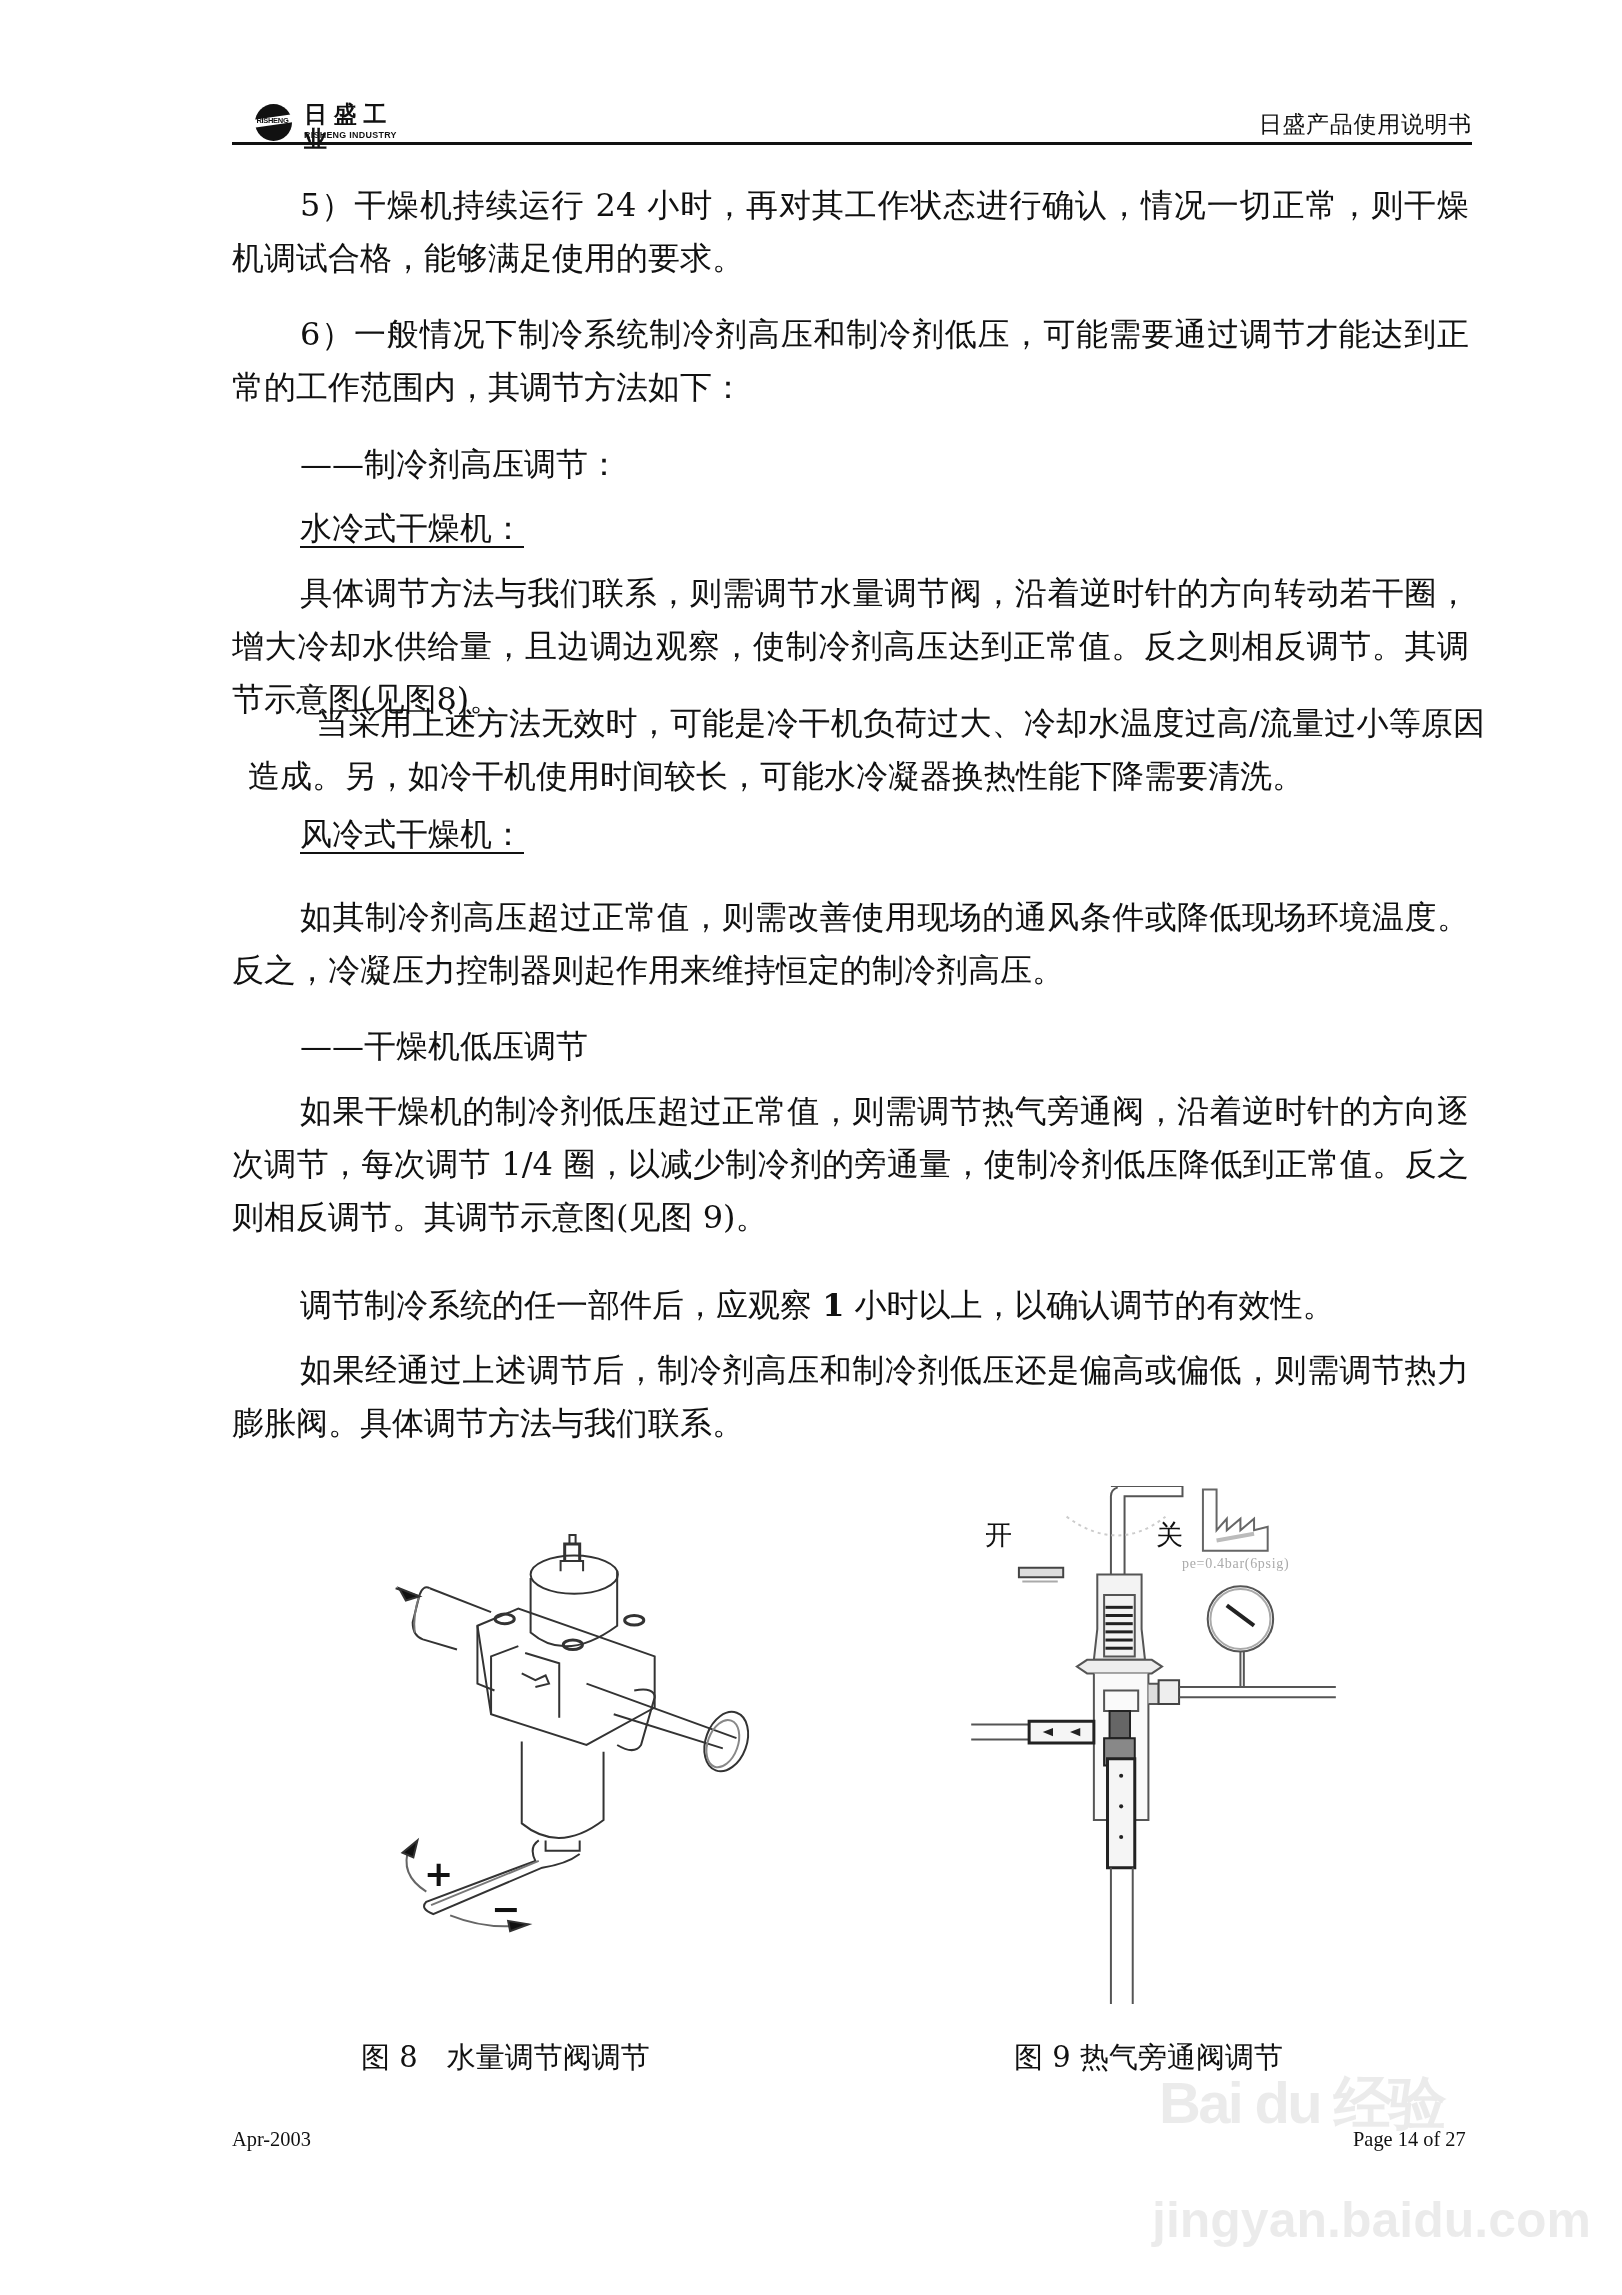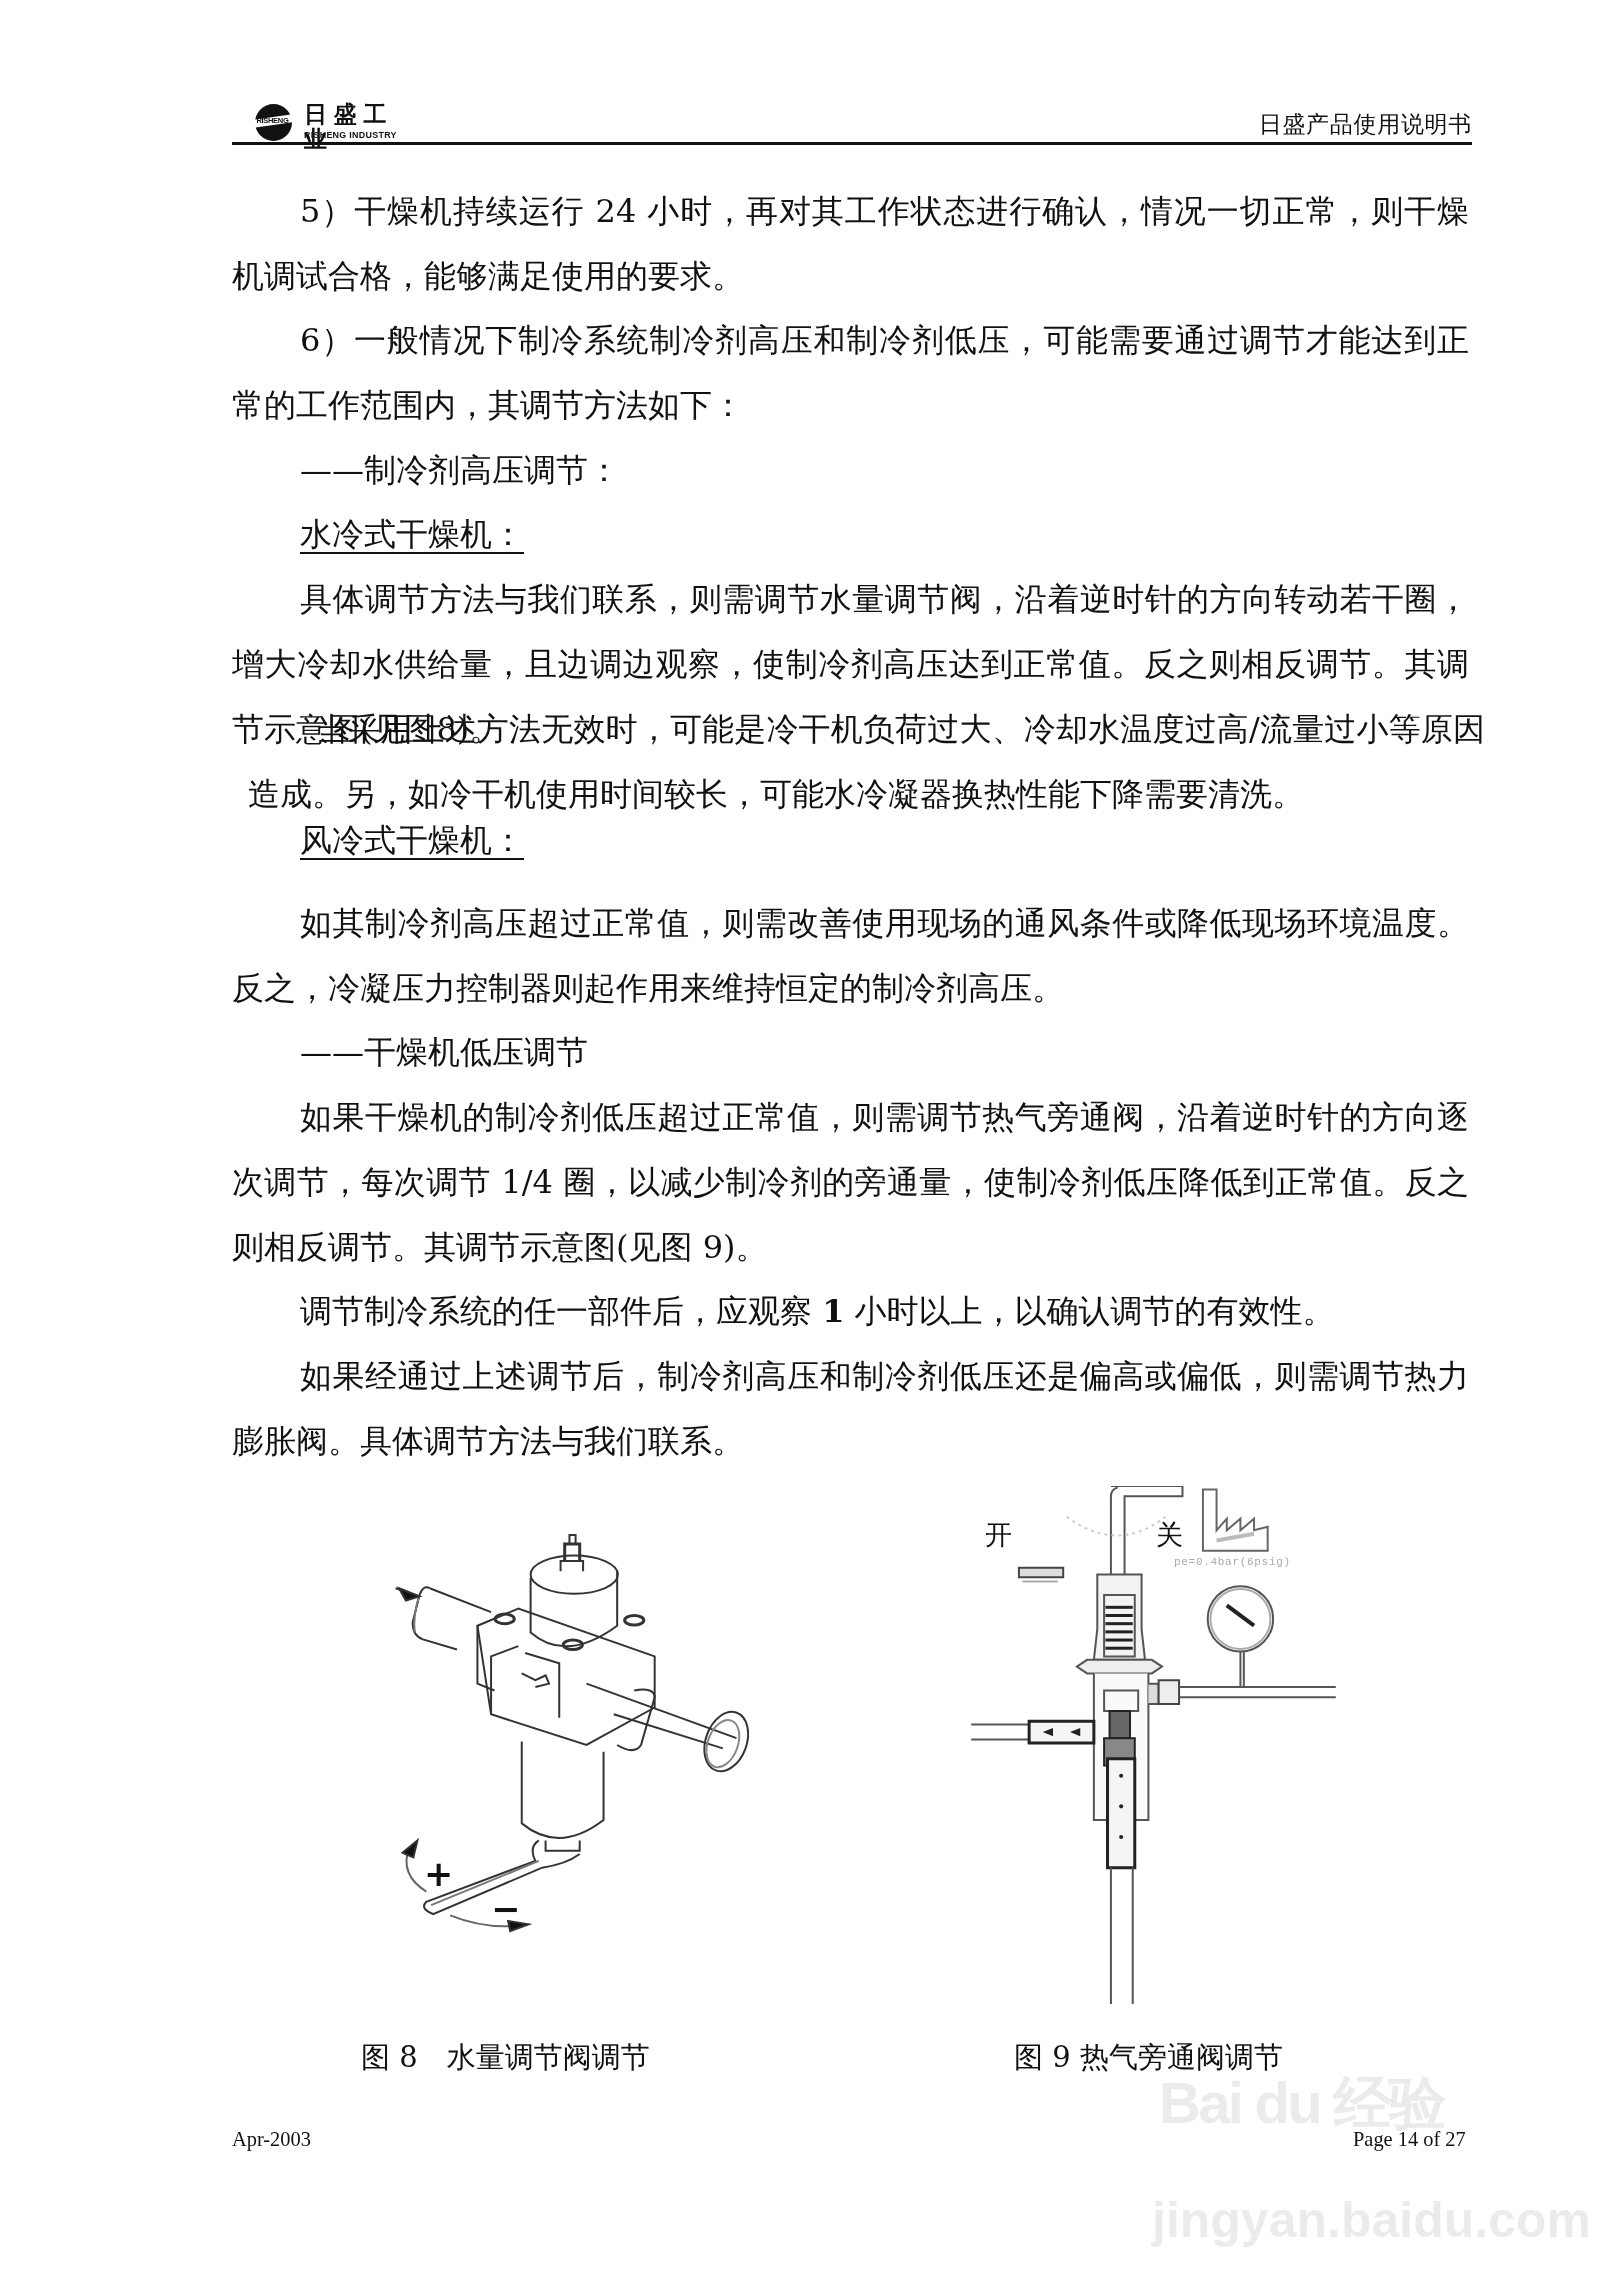--- a/index.html
+++ b/index.html
@@ -7,21 +7,21 @@
          font-family:"DejaVu Serif","Liberation Serif",serif; color:#111; }
   .abs { position:absolute; }
   .header-logo { left:230px; top:101px; width:164px; height:42px;margin-left:25px; }
   .logo-circle { position:absolute; left:0; top:2.7px; width:37px; height:37px; border-radius:50%; background:#111; }
   .logo-band { position:absolute; left:-2.7px; top:16.4px; width:42px; height:8.2px; background:#fff; transform:skewY(-8deg); }
   .logo-band-text { position:absolute; left:1.4px; top:15px; font-family:"Liberation Sans",sans-serif; font-size:7.5px; font-weight:bold; color:#111; letter-spacing:-0.3px; }
   .logo-cn { position:absolute; left:49px; top:1.4px; font-family:"DejaVu Sans",sans-serif; font-size:23px; font-weight:bold; letter-spacing:6.8px; line-height:24.5px; }
   .logo-en { position:absolute; left:49px; top:29px; font-family:"Liberation Sans",sans-serif; font-size:8.9px; font-weight:bold; letter-spacing:0.3px; }
   .header-title { right:151px; top:109px; font-size:23px; letter-spacing:0.7px; }
   .header-rule { left:232px; top:142px; width:1240px; height:0; border-top:3.4px solid #111; }
-  .para { left:232px; width:1237px; font-size:32px; line-height:65px; text-align:justify; text-align-last:left; }
+  .para { left:232px; width:1237px; font-size:32px; line-height:53px; text-align:justify; text-align-last:left; }
   .indent { text-indent:68px; }
   .u { text-decoration:underline; text-underline-offset:6.8px; text-decoration-thickness:2px; }
   .bold { font-weight:bold; }
   .caption { font-size:29px; }
   .footer-left { left:232px; top:2128px; font-size:20.4px; font-family:"Liberation Serif",serif; }
   .footer-right { left:1353px; top:2128px; font-size:20.4px; font-family:"Liberation Serif",serif; }
   .wm { color:rgba(0,0,0,0.08); font-family:"Liberation Sans",sans-serif; font-weight:bold; }
   svg line, svg path, svg rect, svg circle, svg ellipse, svg polyline, svg polygon { vector-effect:non-scaling-stroke; }
 </style>
 </head>
@@ -151,21 +151,21 @@
     <path d="M385 80 L440 70" stroke="#bbb" stroke-width="4"></path>
 
     <circle cx="420" cy="195" r="48" stroke="#555" fill="#fff"></circle>
     <circle cx="420" cy="195" r="44" stroke="#aaa"></circle>
     <line x1="400" y1="175" x2="440" y2="205" stroke="#222" stroke-width="4"></line>
     <line x1="420" y1="243" x2="420" y2="295"></line>
     <line x1="425" y1="243" x2="425" y2="295"></line>
   </svg>
   <span class="abs" style="left:31px; top:31px; font-size:27px;">开</span>
   <span class="abs" style="left:202px; top:31px; font-size:27px;">关</span>
-  <span class="abs" style="left:220px; top:70px; font-size:11px; color:#aaa; font-family:Liberation Mono, monospace; letter-spacing:0.7px;">pe=0.4bar(6psig)</span>
+  <span class="abs" style="left:228px; top:70px; font-size:14px; color:#aaa; font-family:Liberation Serif, serif; letter-spacing:0.7px;">pe=0.4bar(6psig)</span>
 </div>
 
 <div class="abs caption" style="left:361px; top:2038px;">图 8　水量调节阀调节</div>
 <div class="abs caption" style="left:1014px; top:2038px;">图 9  热气旁通阀调节</div>
 
 <div class="abs wm" style="left:1159px; top:2065px; font-size:58px; letter-spacing:-2.7px;">Bai du 经验</div>
 <div class="abs wm" style="left:1152px; top:2191px; font-size:50px;">jingyan.baidu.com</div>
 
 <div class="abs footer-left">Apr-2003</div>
 <div class="abs footer-right">Page 14 of 27</div>

